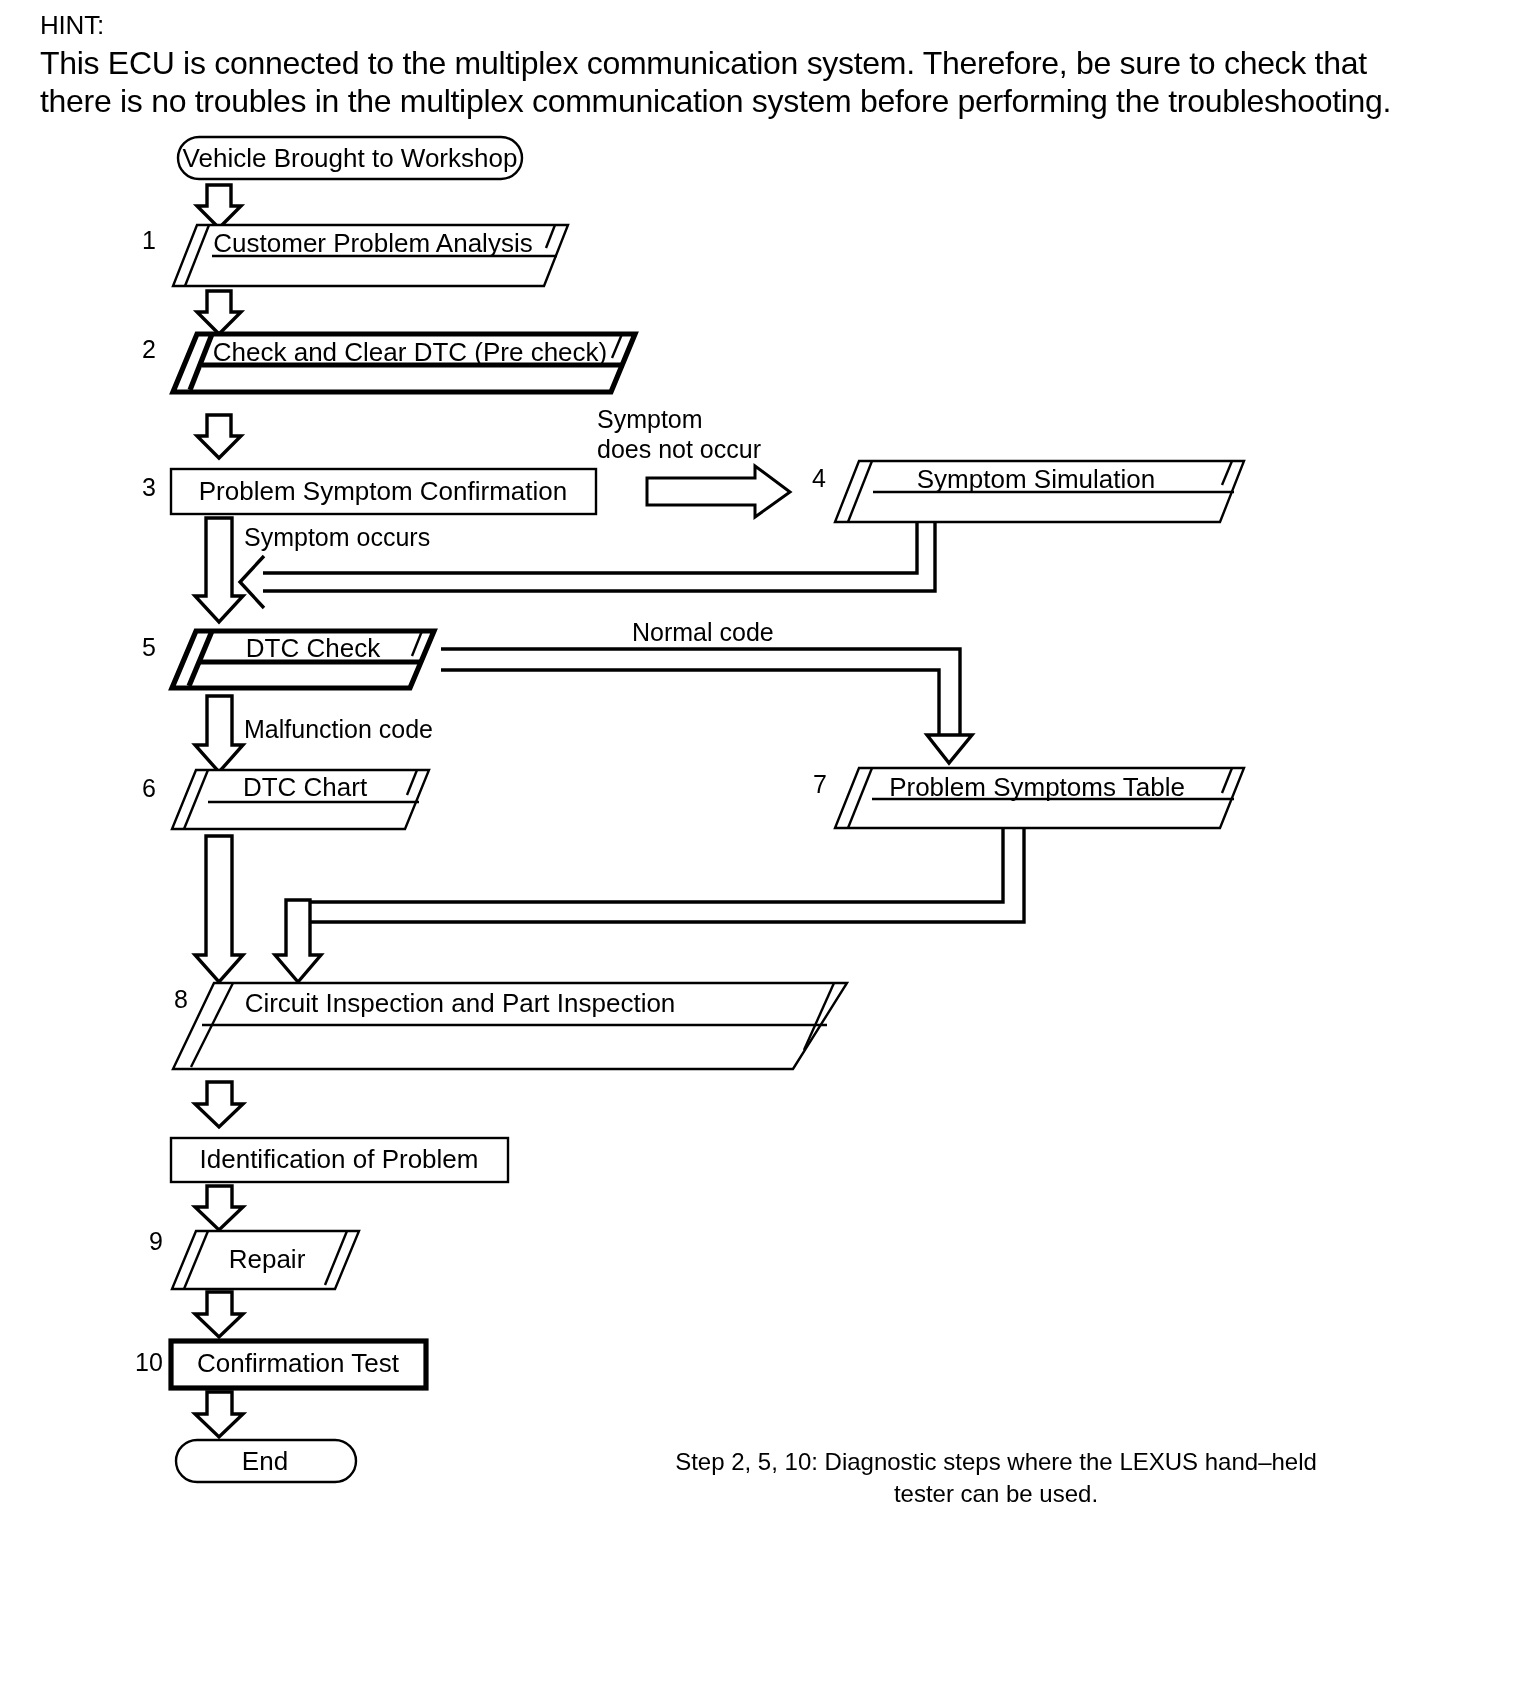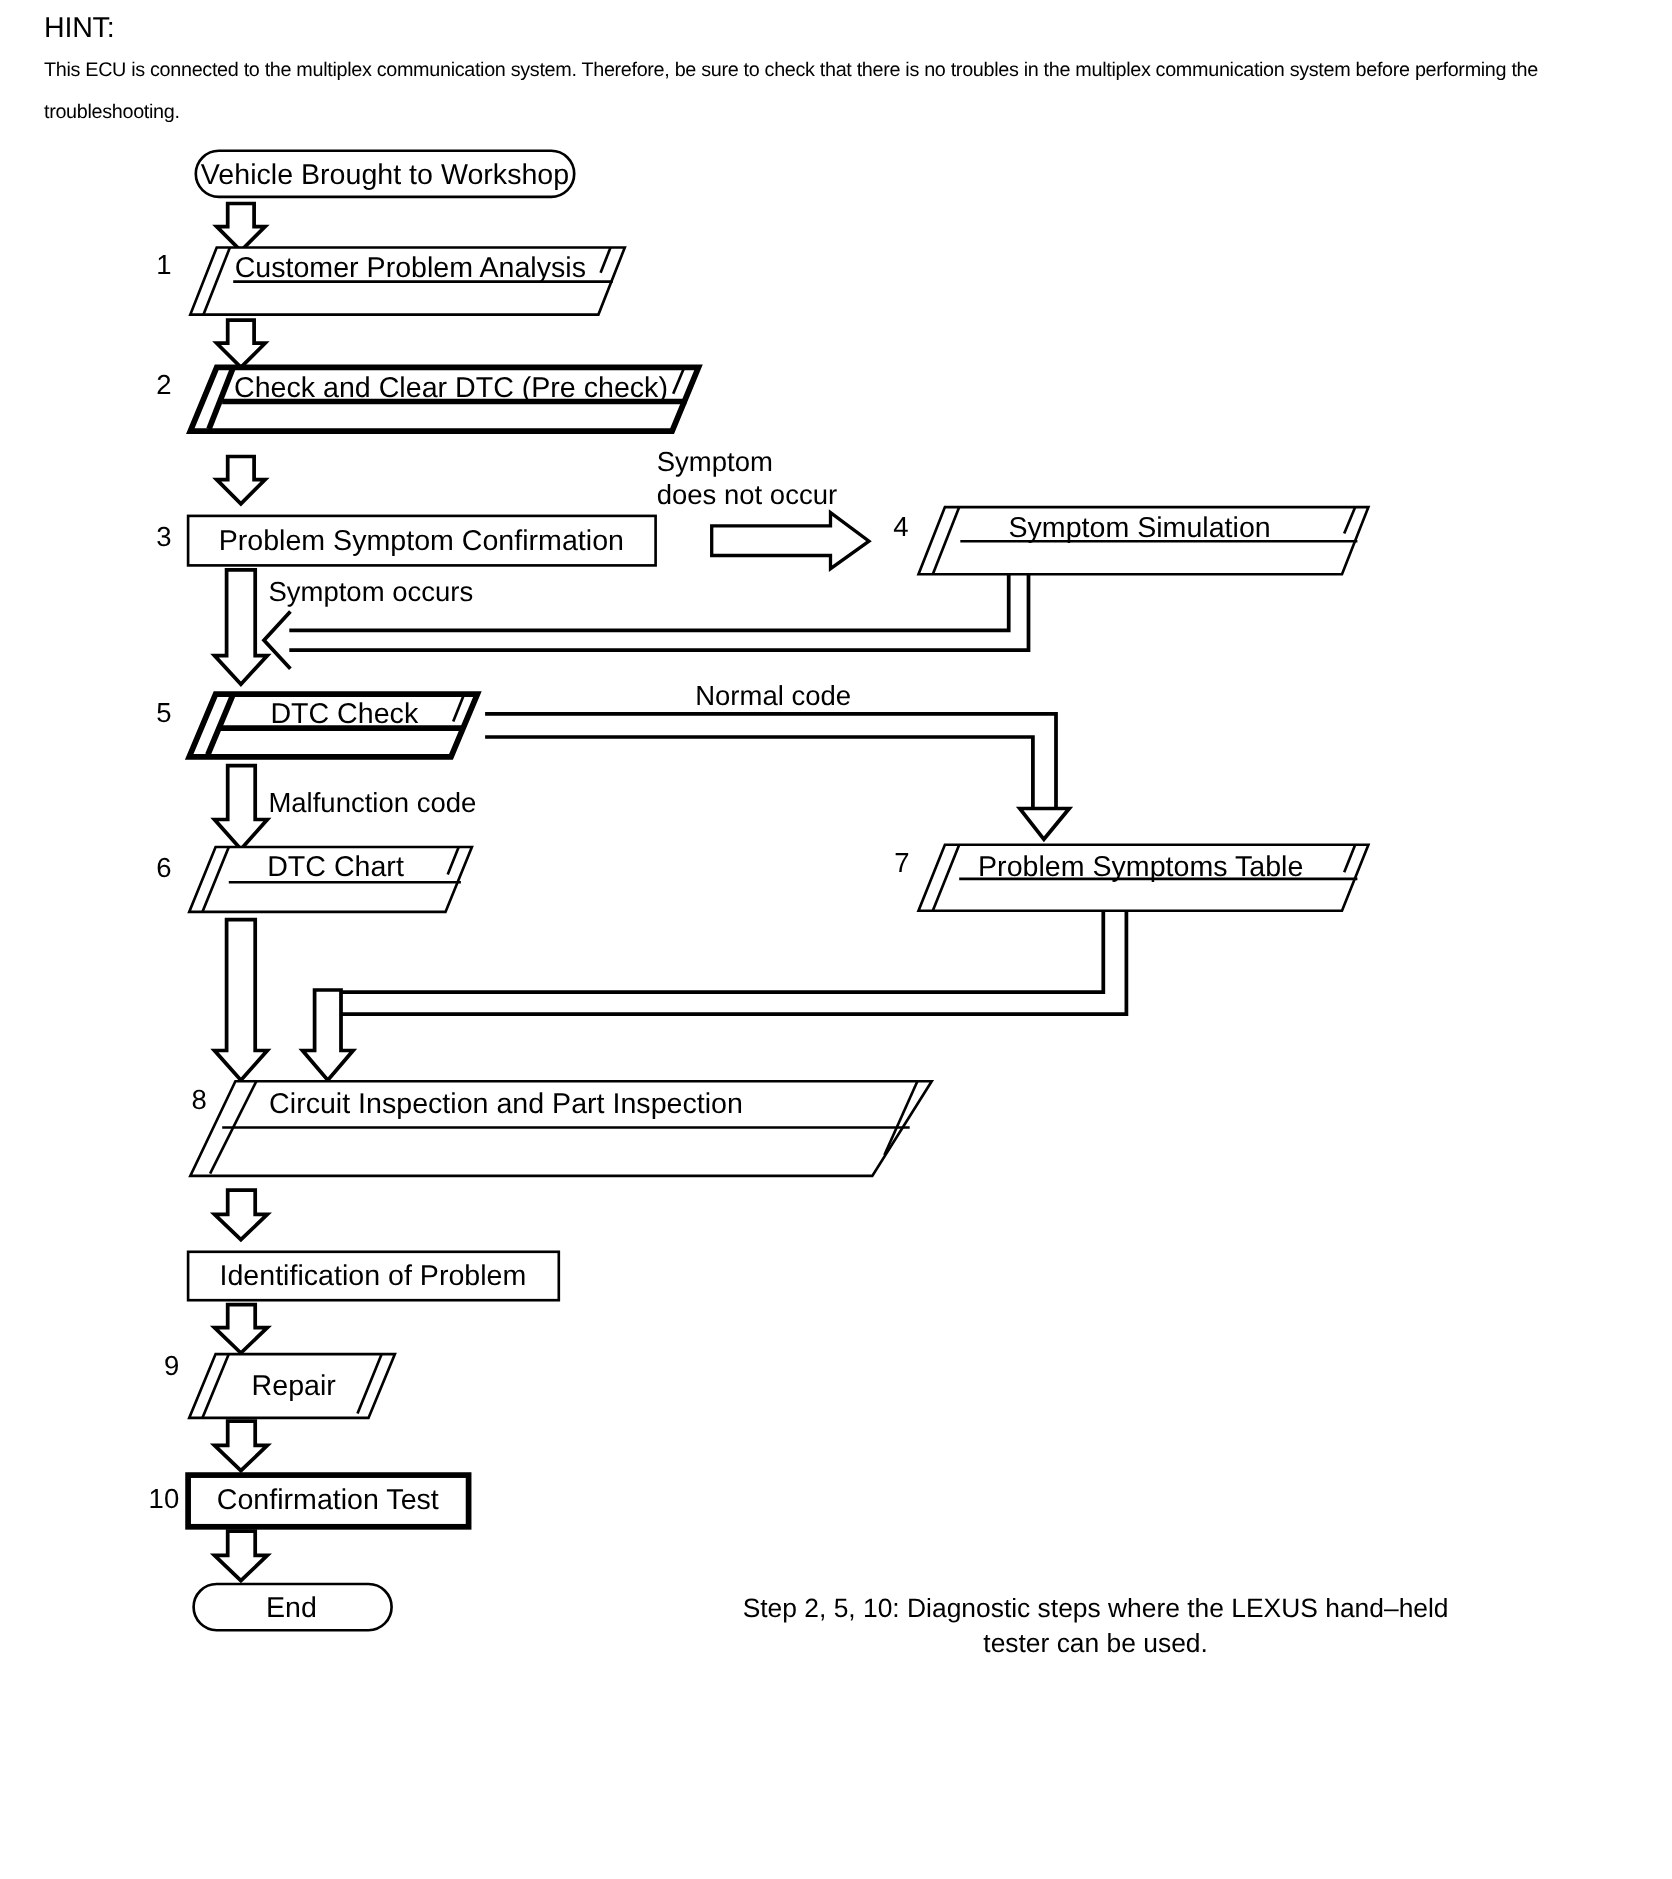--- a/index.html
+++ b/index.html
@@ -26,21 +26,21 @@
     left: 24px;
     top: 6px;
     width: 1380px;
   }
   .hint-title {
     font-size: 26px;
     line-height: 38px;
     letter-spacing: -0.2px;
   }
   .hint-body {
-    font-size: 18px;
+    font-size: 32px;
     line-height: 38px;
     letter-spacing: -0.3px;
     width: 1370px;
   }
   svg#flow {
     position: absolute;
     left: 0;
     top: 0;
     width: 1520px;
     height: 1708px;

